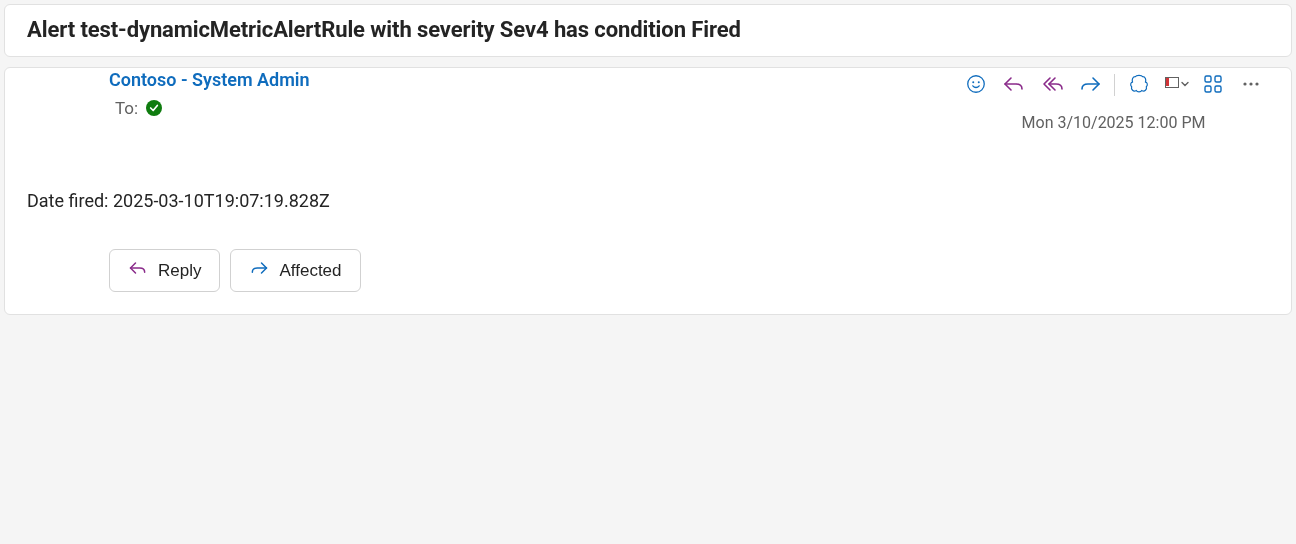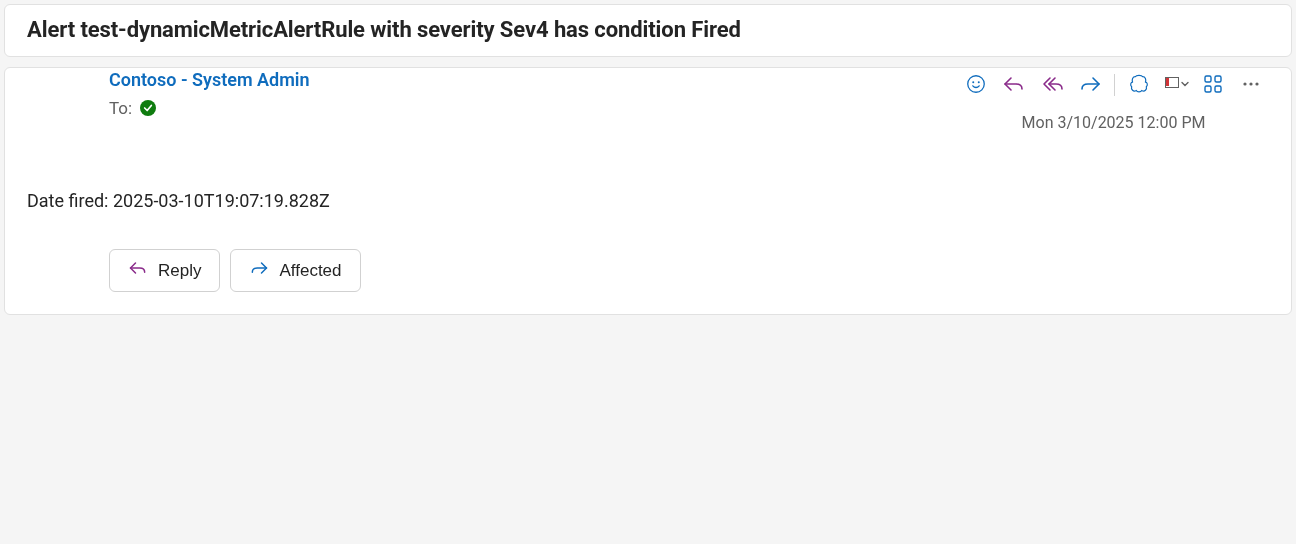--- a/index.html
+++ b/index.html
@@ -44,20 +44,21 @@
       cursor: pointer;
       display: inline-block;
     }
     .to-line {
       margin-top: 8px;
       font-size: 17px;
       color: #242424;
       display: flex;
       align-items: center;
       gap: 6px;
+      margin-left: 6px;
     }
     .to-label { color: #616161; margin-right: 2px; }
     .presence-icon {
       width: 16px; height: 16px;
       background: #0f7c0f;
       border-radius: 50%;
       display: inline-flex;
       align-items: center;
       justify-content: center;
     }

